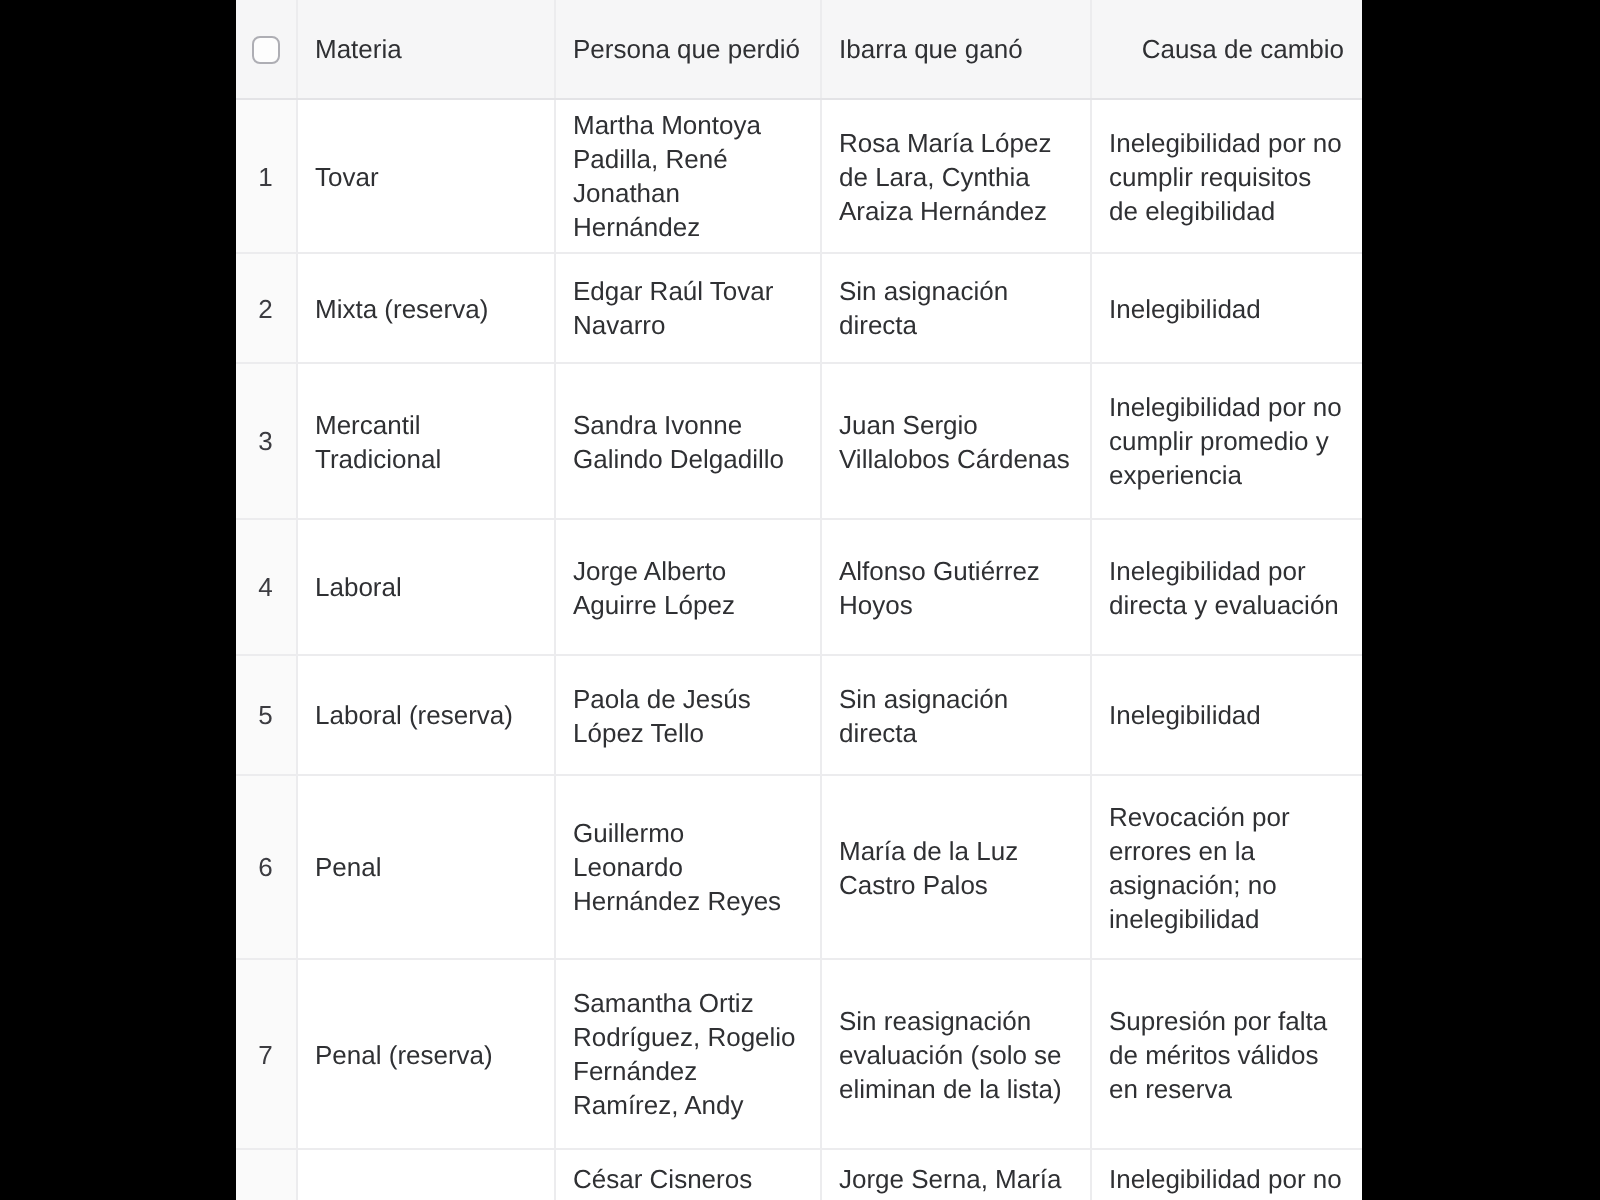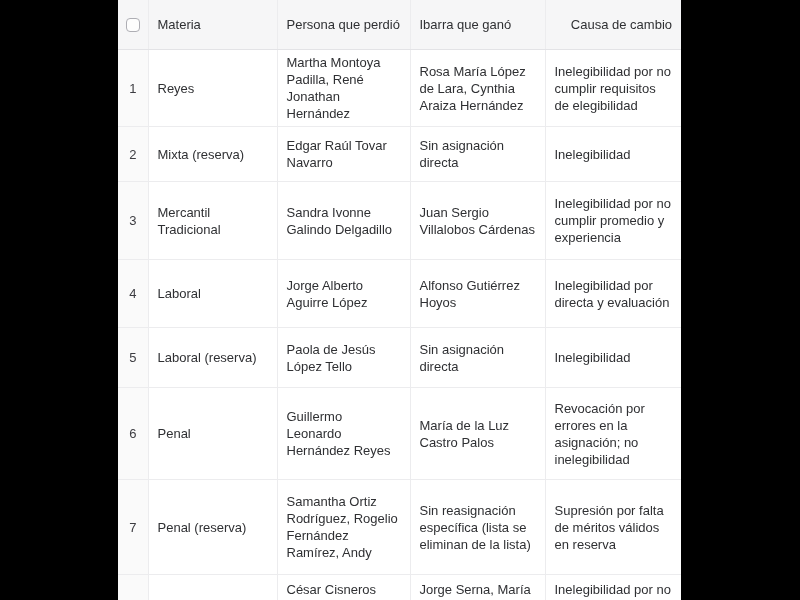--- a/index.html
+++ b/index.html
@@ -111,21 +111,21 @@
         </th>
         <th>Materia</th>
         <th>Persona que perdió</th>
         <th>Ibarra que ganó</th>
         <th>Causa de cambio</th>
       </tr>
     </thead>
     <tbody id="rows-body">
         <tr>
     <td class="num">1</td>
-    <td class="mat">Reyes</td>
+    <td class="mat">Tovar</td>
     <td>Martha Montoya Padilla, René Jonathan Hernández</td>
     <td>Rosa María López de Lara, Cynthia Araiza Hernández</td>
     <td>Inelegibilidad por no cumplir requisitos de elegibilidad</td>
   </tr>
         <tr>
     <td class="num">2</td>
     <td class="mat">Mixta (reserva)</td>
     <td>Edgar Raúl Tovar Navarro</td>
     <td>Sin asignación directa</td>
     <td>Inelegibilidad</td>
@@ -155,21 +155,21 @@
     <td class="num">6</td>
     <td class="mat">Penal</td>
     <td>Guillermo Leonardo Hernández Reyes</td>
     <td>María de la Luz Castro Palos</td>
     <td>Revocación por errores en la asignación; no inelegibilidad</td>
   </tr>
         <tr>
     <td class="num">7</td>
     <td class="mat">Penal (reserva)</td>
     <td>Samantha Ortiz Rodríguez, Rogelio Fernández Ramírez, Andy</td>
-    <td>Sin reasignación específica (lista se eliminan de la lista)</td>
+    <td>Sin reasignación evaluación (solo se eliminan de la lista)</td>
     <td>Supresión por falta de méritos válidos en reserva</td>
   </tr>
         <tr>
     <td class="num">8</td>
     <td class="mat">Auxiliar</td>
     <td>César Cisneros Ibarra, Hugo</td>
     <td>Jorge Serna, María Guadalupe</td>
     <td>Inelegibilidad por no cumplir</td>
   </tr>
       </tbody>

